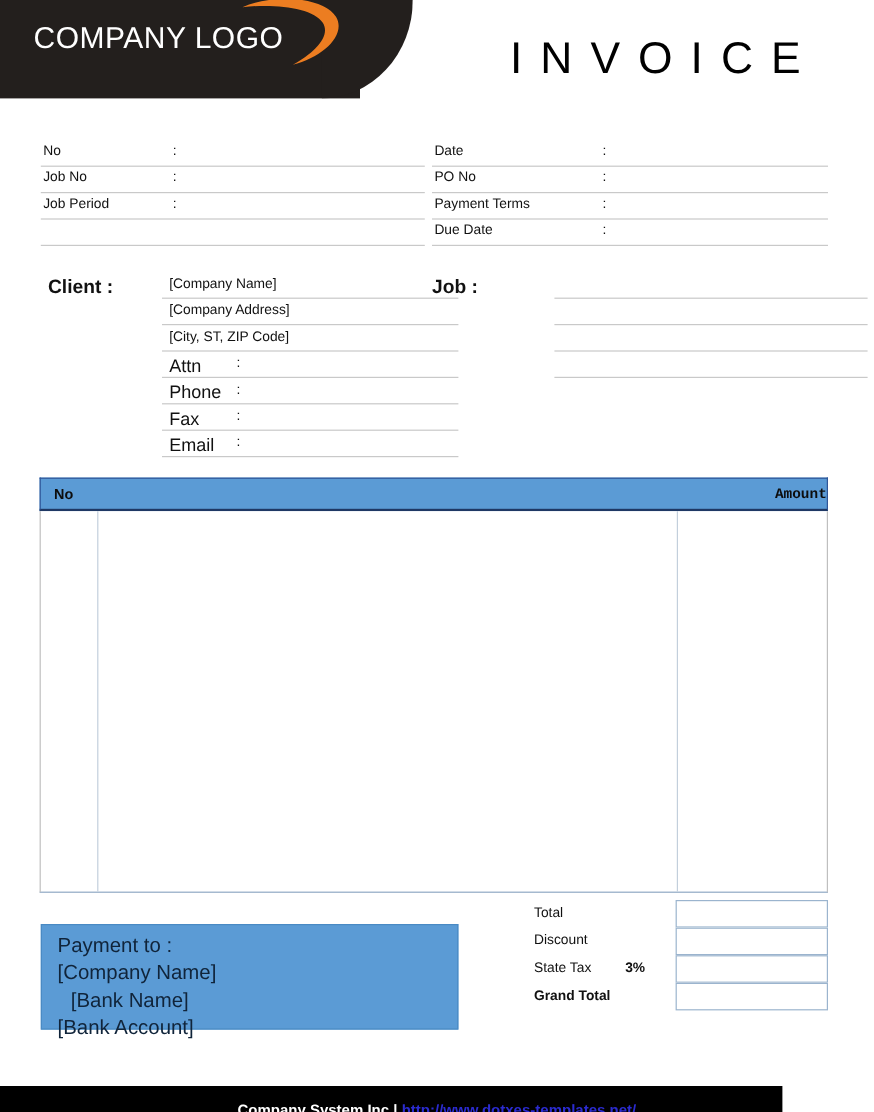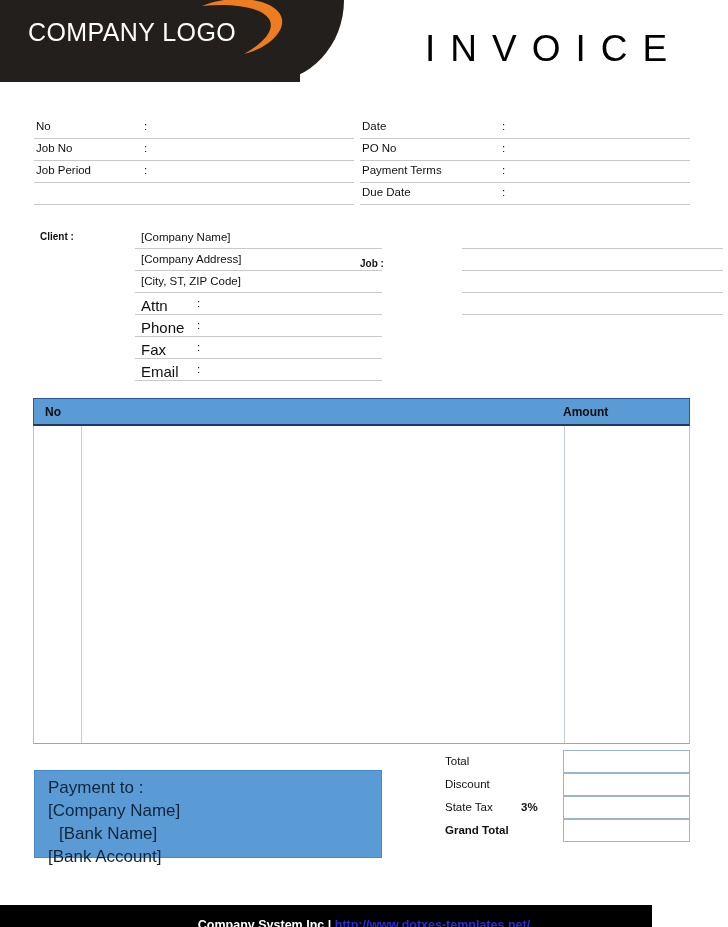--- a/index.html
+++ b/index.html
@@ -107,26 +107,26 @@
   .meta-cell.right .meta-value { left: 156px; }
 
   
   #clientjob {
     position: absolute;
     left: 34px; top: 227px;
     width: 656px;
   }
   .cj-title {
     position: absolute;
-    font-size: 10px;
+    font-size: 16px;
     font-weight: bold;
     white-space: nowrap;
   }
   .cj-title.client { left: 6px;   top: 4px; }
-  .cj-title.job    { left: 326px; top: 4px; margin-top: 27px; }
+  .cj-title.job    { left: 326px; top: 4px; }
 
   .client-lines { position: absolute; left: 101px; top: 0; width: 247px; }
   .job-lines    { position: absolute; left: 428px; top: 0; width: 261px; }
 
   .cj-line {
     position: relative;
     height: 22px;
     border-bottom: 1px solid #c9c9c9;
     box-sizing: border-box;
   }
@@ -169,21 +169,21 @@
   }
   .th {
     position: absolute;
     top: 6px;
     font-size: 12px;
     font-weight: bold;
     color: #0d0d0d;
   }
   .th.no   { left: 11px; }
   .th.desc { left: 0; width: 100%; text-align: center; }
-  .th.amt  { right: 0; width: 126px; text-align: left; }
+  .th.amt  { right: 0; width: 126px; text-align: right; font-family: Liberation Mono, monospace; }
 
   .items-body {
     position: relative;
     height: 318px;
     background: #ffffff;
     border-left: 1px solid #bfbfbf;
     border-right: 1px solid #bfbfbf;
     border-bottom: 1px solid #8fa9c4;
     box-sizing: border-box;
   }

